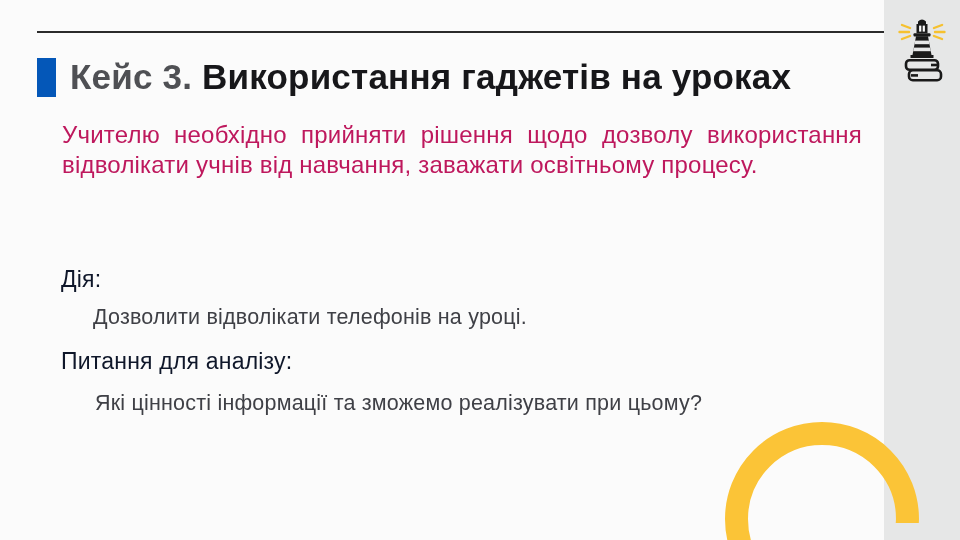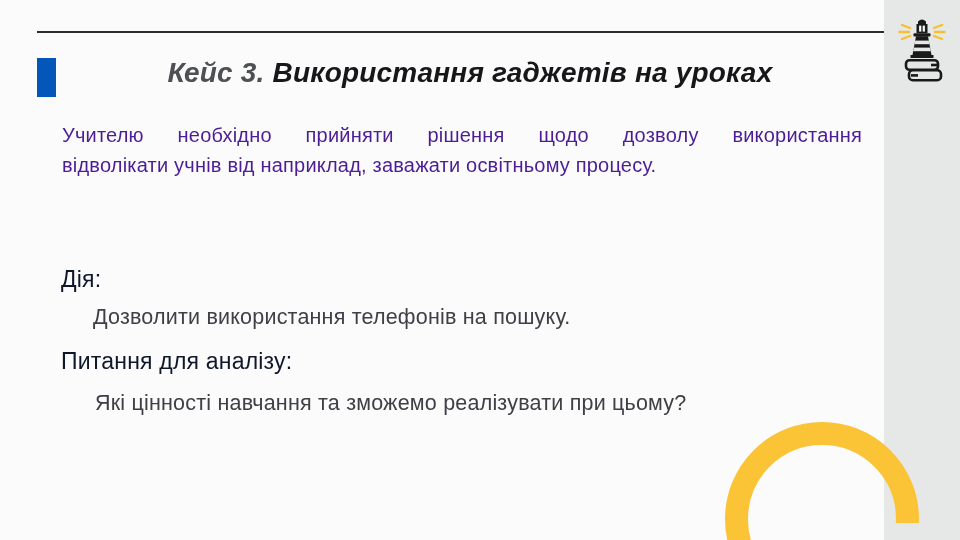--- a/index.html
+++ b/index.html
@@ -5,27 +5,27 @@
   html,body{margin:0;padding:0;background:#cfcfcf;}
   .slide{
     position:relative;width:960px;height:540px;overflow:hidden;
     background:#FBFBFB;font-family:"Liberation Sans",sans-serif;
     -webkit-font-smoothing:antialiased;
   }
   .top-rule{position:absolute;left:37px;top:31px;width:847px;height:2px;background:#2B2B2B;}
   .sidebar{position:absolute;top:0;right:0;width:76px;height:540px;background:#E6E7E7;z-index:1;}
   .title-bullet{position:absolute;left:37px;top:58px;width:19px;height:39px;background:#0457B8;z-index:2;}
   .slide-title{
-    position:absolute;left:70px;top:57px;width:800px;text-align:center;
-    font-size:28px;font-weight:bold;letter-spacing:.2px;color:#17171A;white-space:nowrap;font-style:italic;
+    position:absolute;left:70px;top:57px;width:800px;
+    font-size:35px;font-weight:bold;letter-spacing:.2px;color:#17171A;white-space:nowrap;
   }
   .slide-title .prefix{color:#4F5054;}
   .description{
     position:absolute;left:62px;top:120px;width:800px;
-    font-size:20px;line-height:30px;color:#4c1d95;letter-spacing:.2px;
+    font-size:24px;line-height:30px;color:#be185d;letter-spacing:.2px;
   }
   .description .line{text-align:justify;text-align-last:justify;-moz-text-align-last:justify;}
   .description .line.last{text-align-last:left;-moz-text-align-last:left;}
   .heading{
     position:absolute;left:61px;font-size:23px;font-weight:normal;color:#0f172a;letter-spacing:.2px;white-space:nowrap;
   }
   .sub-line{
     position:absolute;font-size:21.5px;color:#3F4046;letter-spacing:.2px;white-space:nowrap;
   }
   .action-heading{top:266px;}
@@ -49,28 +49,28 @@
   <div class="top-rule"></div>
 
   <div class="title-bullet"></div>
 
   <div class="slide-title">
     <span class="prefix">Кейс 3.</span><span> Використання гаджетів на уроках</span>
   </div>
 
   <div class="description">
     <div class="line">Учителю необхідно прийняти рішення щодо дозволу використання</div>
-    <div class="line last">відволікати учнів від наприклад, заважати освітньому процесу.</div>
+    <div class="line last">відволікати учнів від навчання, заважати освітньому процесу.</div>
   </div>
 
   <div class="heading action-heading">Дія:</div>
-  <div class="sub-line action-text">Дозволити використання телефонів на пошуку.</div>
+  <div class="sub-line action-text">Дозволити відволікати телефонів на уроці.</div>
 
   <div class="heading question-heading">Питання для аналізу:</div>
-  <div class="sub-line question-text">Які цінності навчання та зможемо реалізувати при цьому?</div>
+  <div class="sub-line question-text">Які цінності інформації та зможемо реалізувати при цьому?</div>
 
   <div class="ring"></div>
   <div class="ring-patch"></div>
 
   <svg class="lighthouse" viewBox="0 0 50 66" xmlns="http://www.w3.org/2000/svg" aria-hidden="true">
     <defs>
       <clipPath id="towerClip">
           <path d="M19 19.2 L31 19.2 L34.5 38 L15.5 38 Z"></path>
         </clipPath>
     </defs>

